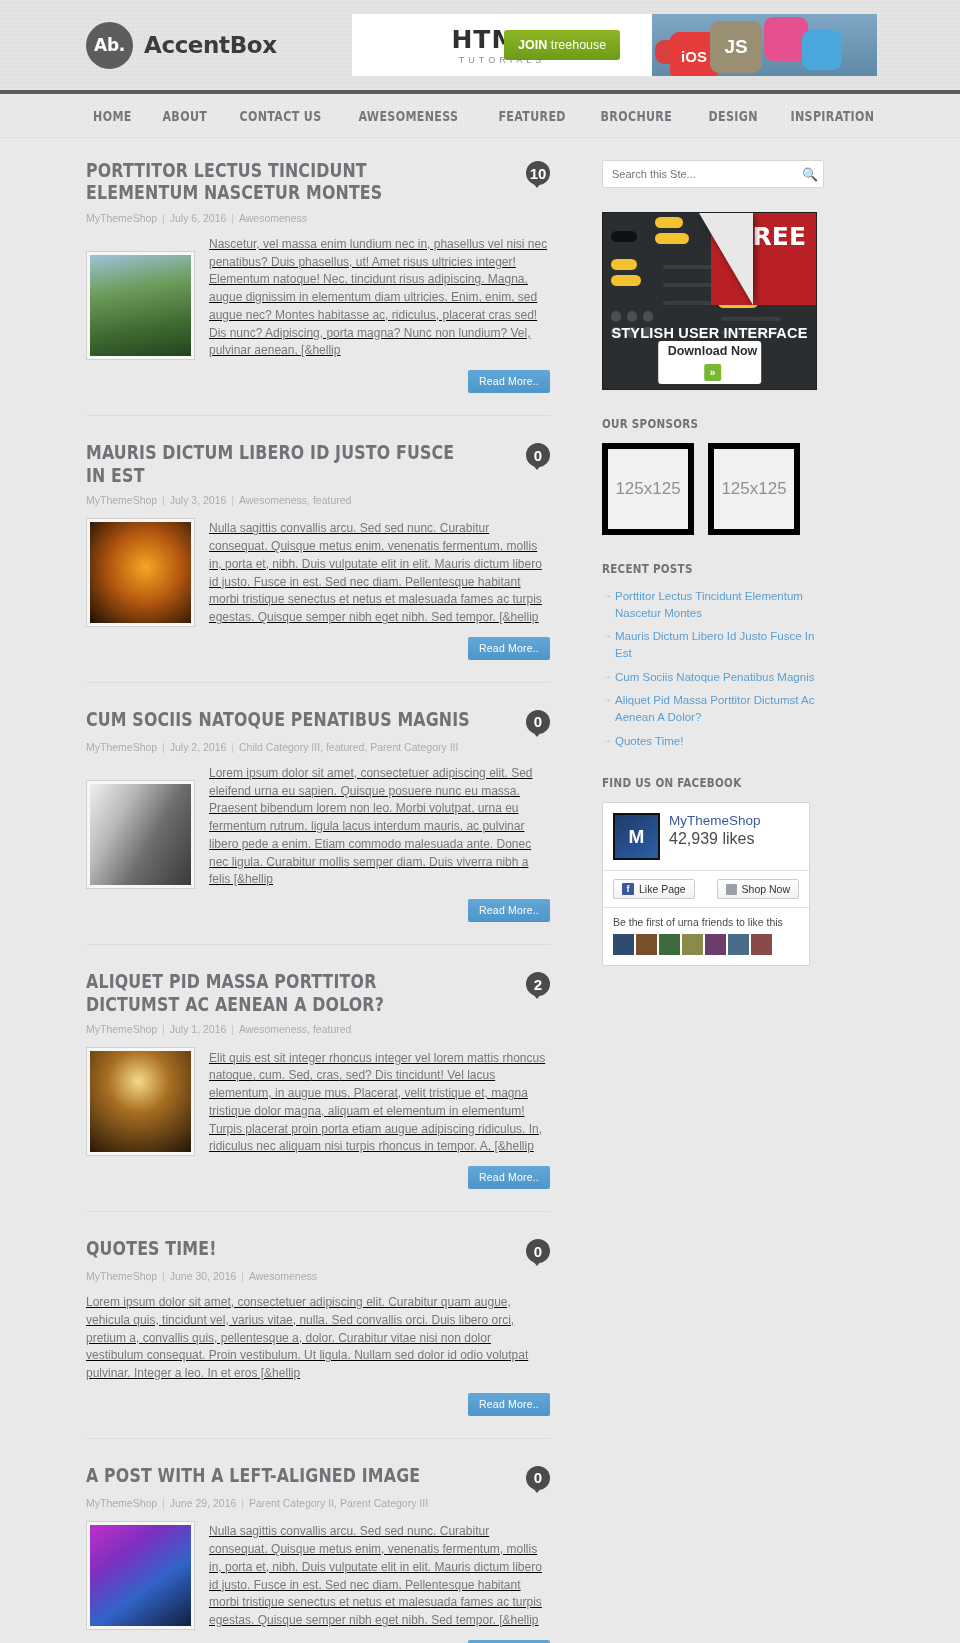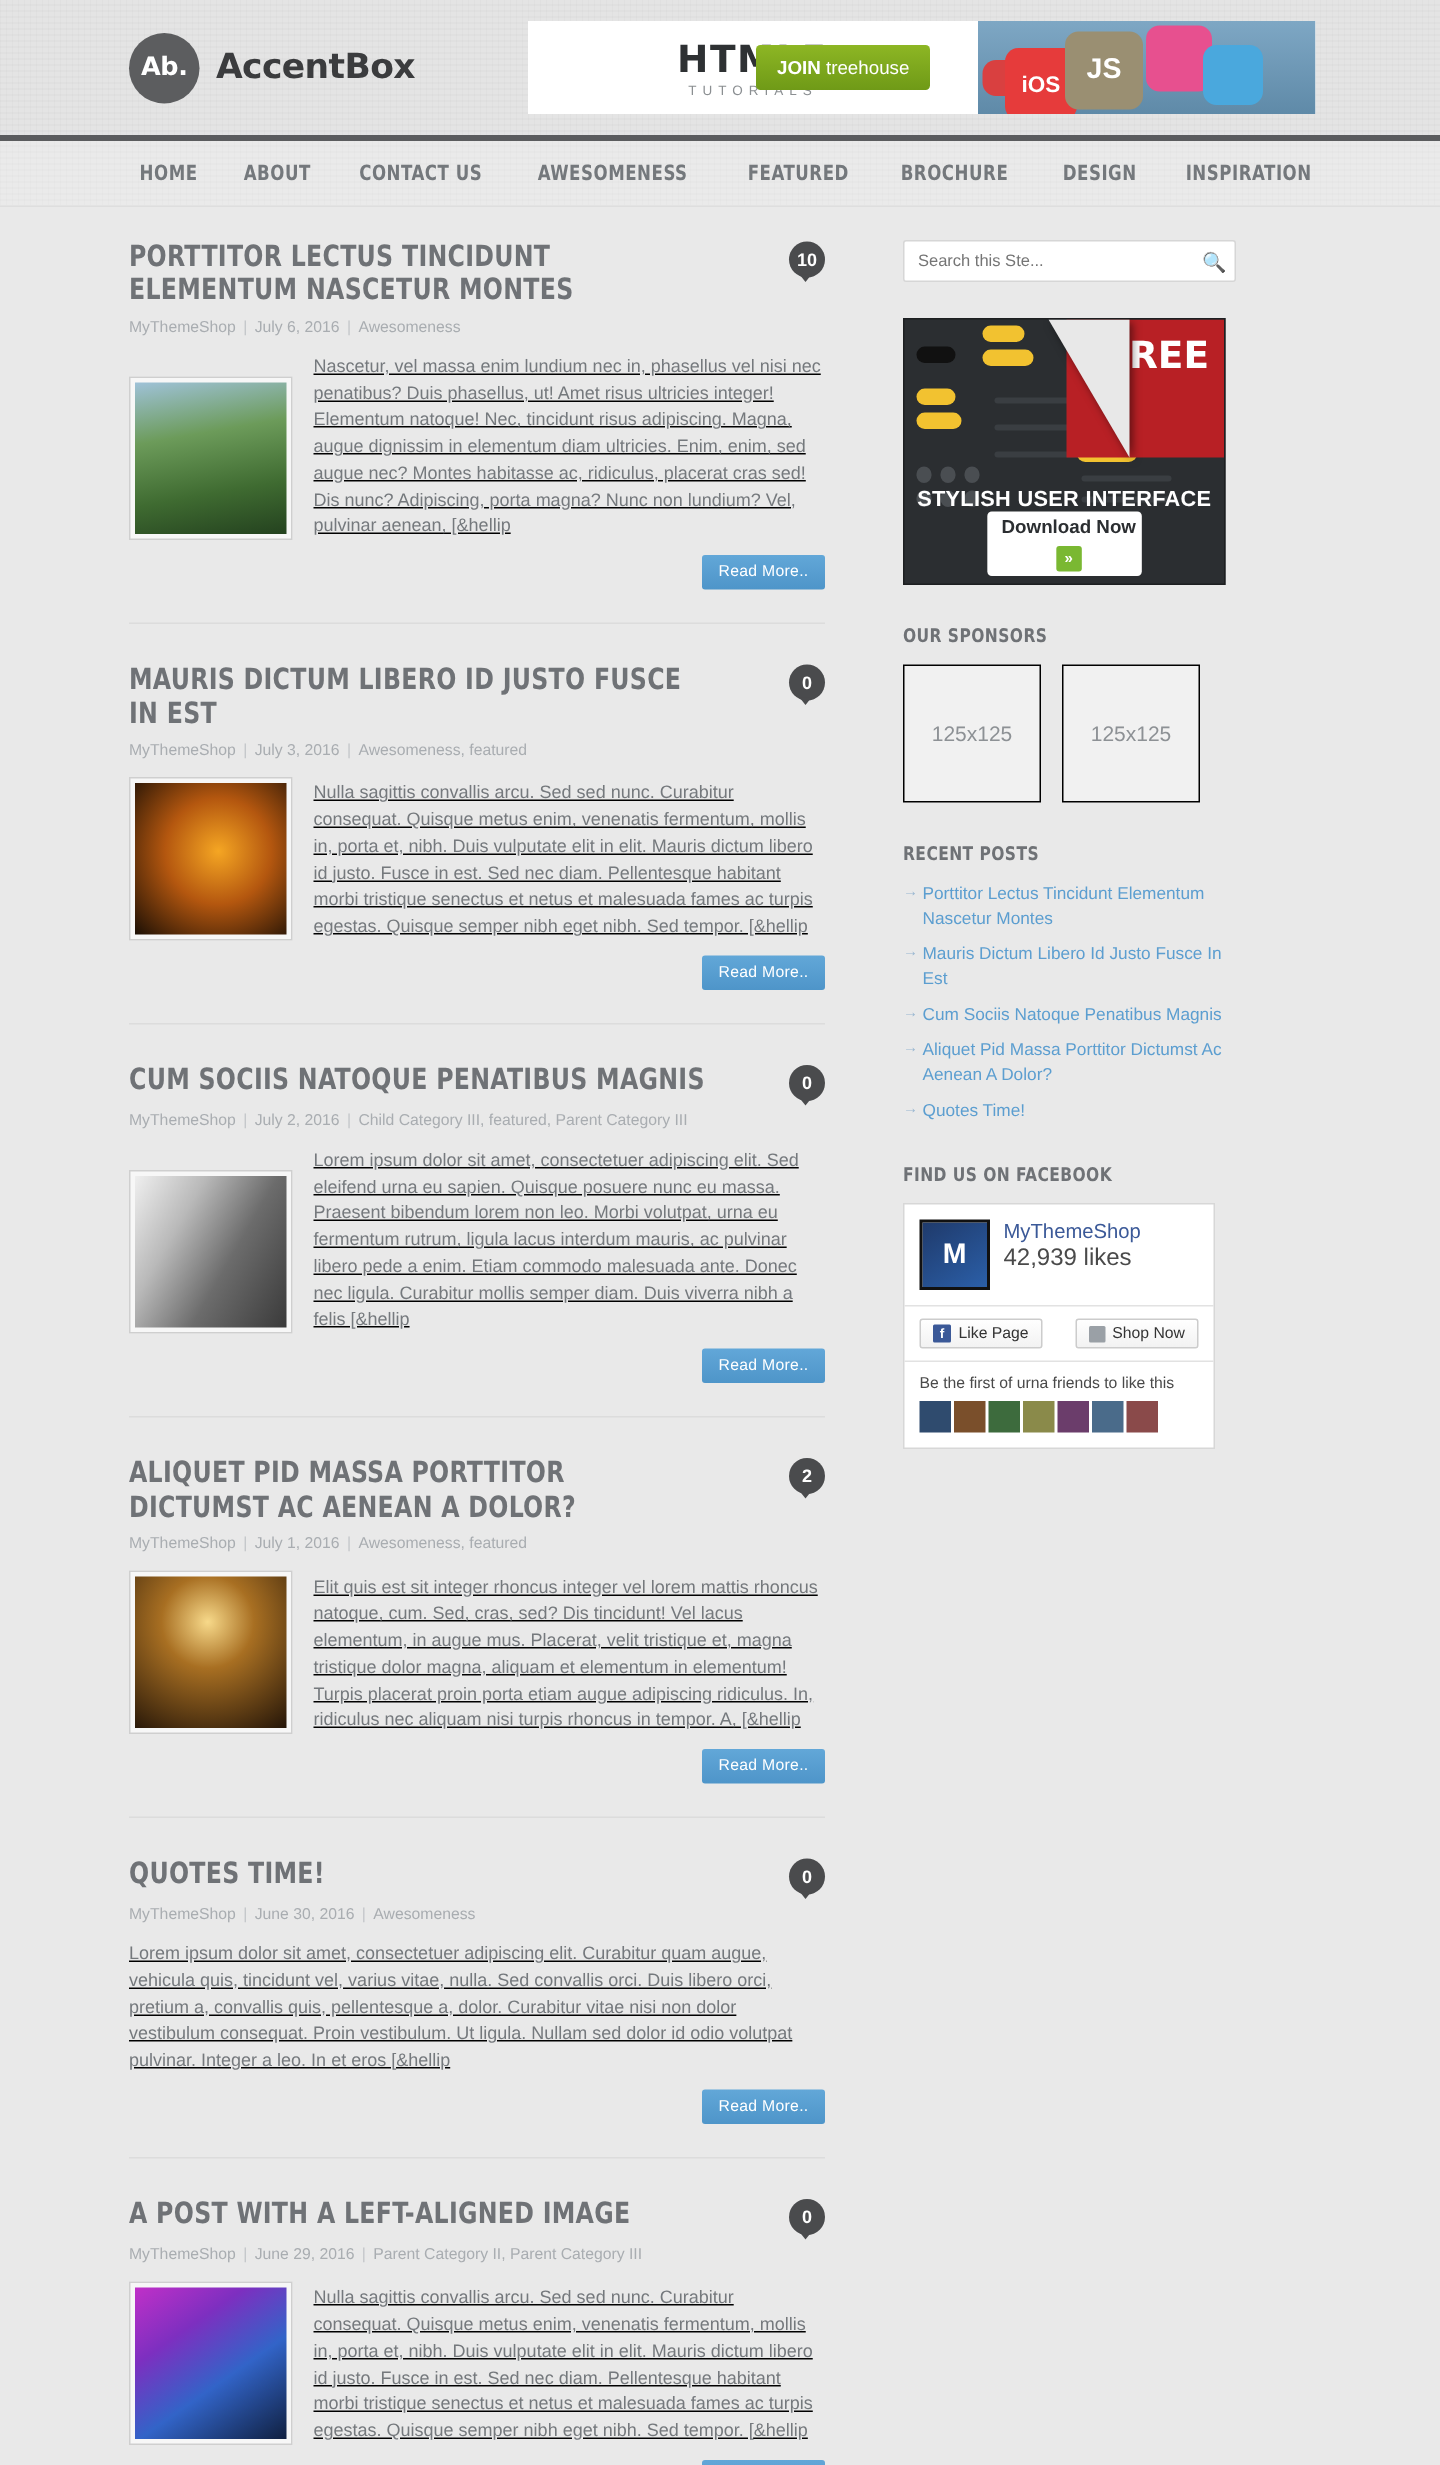--- a/index.html
+++ b/index.html
@@ -173,21 +173,21 @@
     line-height: 1.15;
     flex: 1;
     transform: scaleX(0.9);
     transform-origin: left center;
     cursor: pointer;
   }
   .comment-bubble {
     width: 24px; height: 24px; border-radius: 50%;
     background: #4a4b4d;
     color: #fff;
-    font-size: 12px;
+    font-size: 15px;
     font-weight: bold;
     display: flex; align-items: center; justify-content: center;
     flex: none;
     margin-left: 8px;
     margin-top: 1px;
     cursor: pointer;
     position: relative;
   }
   .comment-bubble::after {
     content: '';
@@ -332,25 +332,25 @@
     color: #6f7276;
     text-transform: uppercase;
     letter-spacing: 0.3px;
     margin-bottom: 12px;
     transform: scaleX(0.92);
     transform-origin: left center;
   }
   .sponsors { display: flex; gap: 14px; }
   .sponsor-box {
     width: 92px; height: 92px;
-    border: 1px solid #000000;
+    border: 6px solid #000000;
     background: #f1f1f1;
     display: flex; align-items: center; justify-content: center;
     color: #8d9195;
-    font-size: 14px;
+    font-size: 17px;
     cursor: pointer;
   }
   .recent-list { list-style: none; }
   .recent-list li {
     font-size: 11.5px;
     line-height: 1.45;
     margin-bottom: 7px;
     color: #5c9ed0;
     position: relative;
     padding-left: 13px;

